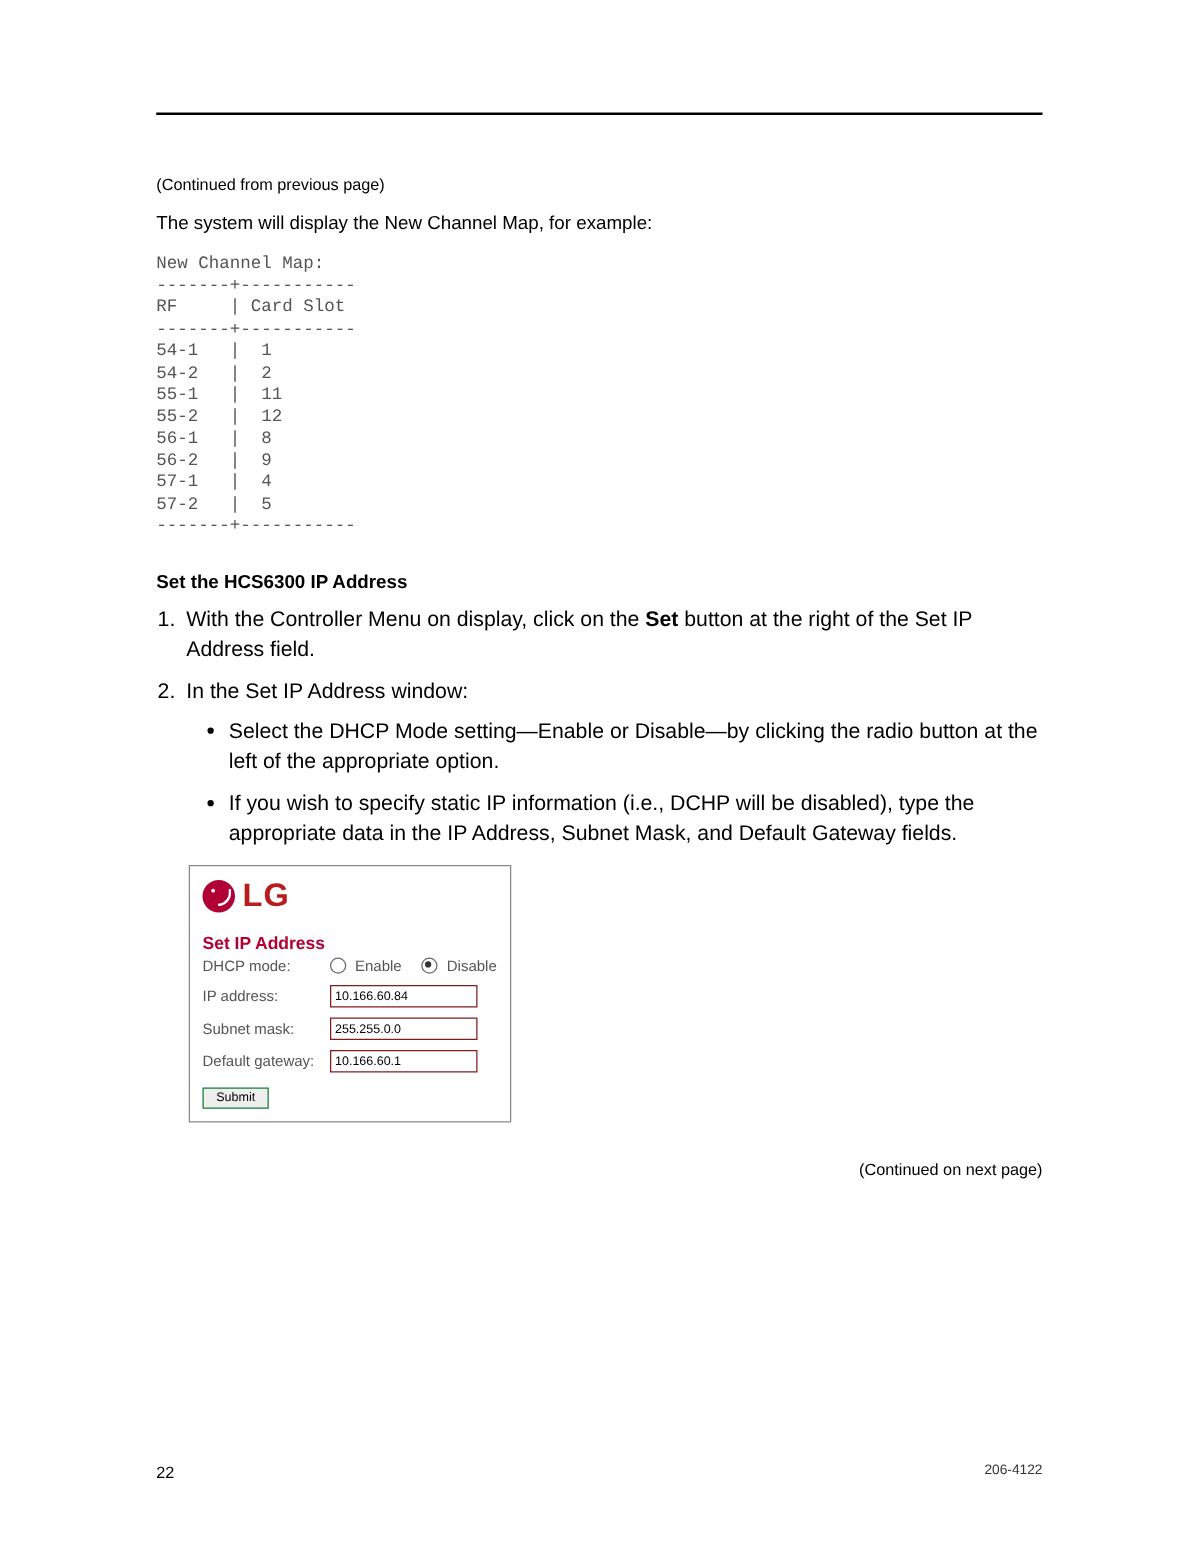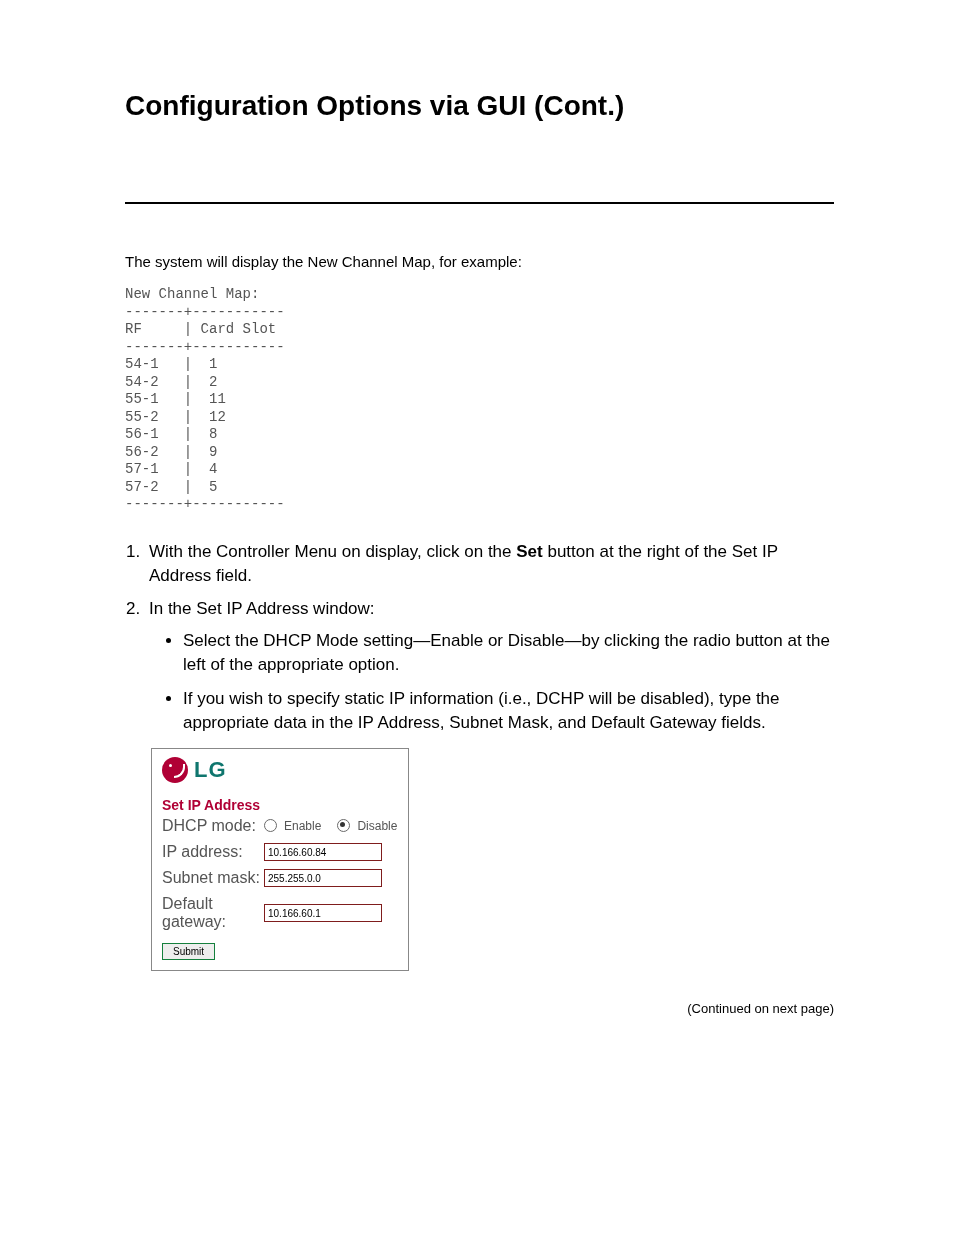--- a/index.html
+++ b/index.html
@@ -102,40 +102,40 @@
     content: "";
     position: absolute;
     left: 12px; top: 7px;
     width: 9px; height: 12px;
     border: 2px solid #fff;
     border-left: none;
     border-top: none;
     border-bottom-right-radius: 12px;
   }
   .lg-text {
-    font-size: 22px;
-    font-weight: bold;
-    color: #0f766e;
+    font-size: 26px;
+    font-weight: bold;
+    color: #b91c1c;
     letter-spacing: 1px;
   }
   .panel-title {
     color: #b00035;
     font-weight: bold;
     font-size: 14px;
     margin: 4px 0 4px 0;
   }
   .form-row {
     display: flex;
     align-items: center;
     margin-bottom: 8px;
   }
   .form-label {
     width: 102px;
     flex: 0 0 102px;
-    font-size: 16px;
+    font-size: 12px;
   }
   .form-input {
     font-family: Arial, sans-serif;
     font-size: 10px;
     padding: 2px 3px;
     width: 118px;
     border: 1px solid #7f1d1d;
     box-sizing: border-box;
     height: 18px;
   }
@@ -186,41 +186,42 @@
     justify-content: space-between;
     font-size: 13px;
   }
   .footer .docnum { font-size: 11px; color:#333; }
 </style>
 </head>
 <body>
 
 <div class="page">
 
-  <h1 class="title">Configuration Options via GUI (Cont.)</h1>
 
   <hr class="rule">
 
+  <p class="small-note">(Continued from previous page)</p>
 
   <p class="body">The system will display the New Channel Map, for example:</p>
 
   <pre class="mono">New Channel Map:
 -------+-----------
 RF     | Card Slot
 -------+-----------
 54-1   |  1
 54-2   |  2
 55-1   |  11
 55-2   |  12
 56-1   |  8
 56-2   |  9
 57-1   |  4
 57-2   |  5
 -------+-----------</pre>
 
+  <p class="section-head">Set the HCS6300 IP Address</p>
 
   <ol class="steps">
     <li>
       <span>With the Controller Menu on display, click on the </span><b>Set</b><span> button at the right of the Set IP Address field.</span>
     </li>
     <li>
       <span>In the Set IP Address window:</span>
       <ul class="bullets">
         <li>Select the DHCP Mode setting—Enable or Disable—by clicking the radio button at the left of the appropriate option.</li>
         <li>If you wish to specify static IP information (i.e., DCHP will be disabled), type the appropriate data in the IP Address, Subnet Mask, and Default Gateway fields.</li>
@@ -258,14 +259,18 @@
     <div class="form-row">
       <span class="form-label">Default gateway:</span>
       <input class="form-input" value="10.166.60.1" style="">
     </div>
 
     <button class="submit-btn">Submit</button>
   </div>
 
   <p class="cont-next">(Continued on next page)</p>
 
+  <div class="footer">
+    <span>22</span>
+    <span class="docnum">206-4122</span>
+  </div>
 
 </div>
 
 </body></html>

